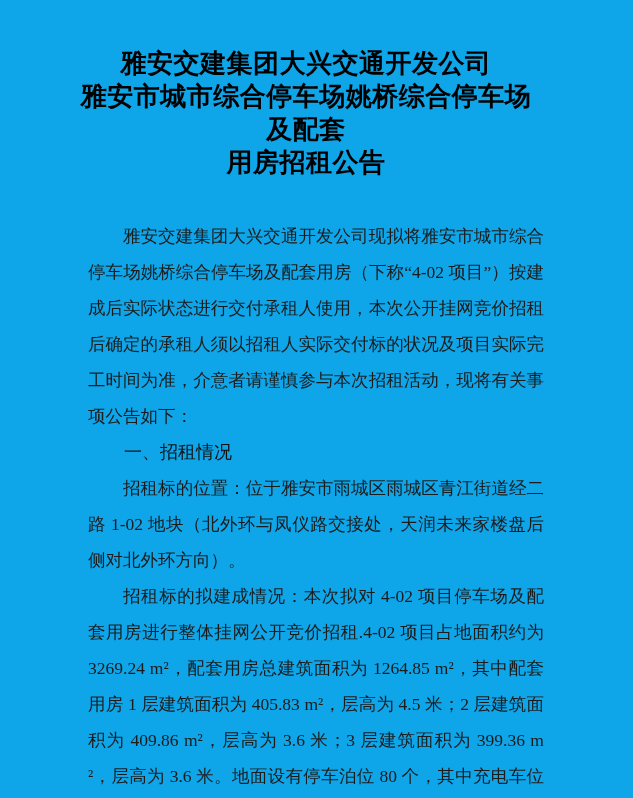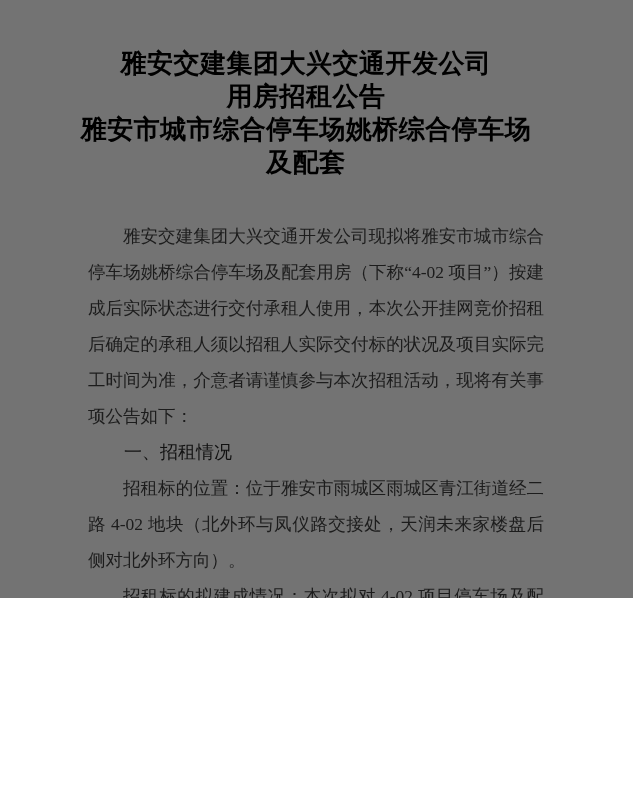--- a/index.html
+++ b/index.html
@@ -8,22 +8,22 @@
   }
   body {
     width: 633px;
     height: 798px;
     overflow: hidden;
     background: #ffffff;
   }
   .page {
     box-sizing: border-box;
     width: 633px;
-    height: 598px;
-    background: #737373;
+    height: 798px;
+    background: #0ea5e9;
     padding: 47px 89px 0 68px;
     font-family: "Liberation Serif", "DejaVu Serif", serif;
     color: #1c1c1c;
     overflow: hidden;
   }
   .title {
     text-align: center;
     font-weight: 700;
     font-size: 26px;
     line-height: 33px;
@@ -50,23 +50,23 @@
     text-align: left;
     color: #111111;
   }
 </style>
 </head>
 <body>
 
 <div class="page">
   <div class="title">
     <div>雅安交建集团大兴交通开发公司</div>
+    <div>雅安市城市综合停车场姚桥综合停车场及配套</div>
     <div>用房招租公告</div>
-    <div>雅安市城市综合停车场姚桥综合停车场及配套</div>
   </div>
 
   <div class="doc-body">
     <p class="para">雅安交建集团大兴交通开发公司现拟将雅安市城市综合停车场姚桥综合停车场及配套用房（下称“4-02 项目”）按建成后实际状态进行交付承租人使用，本次公开挂网竞价招租后确定的承租人须以招租人实际交付标的状况及项目实际完工时间为准，介意者请谨慎参与本次招租活动，现将有关事项公告如下：</p>
     <p class="para heading">一、招租情况</p>
-    <p class="para">招租标的位置：位于雅安市雨城区雨城区青江街道经二路 4-02 地块（北外环与凤仪路交接处，天润未来家楼盘后侧对北外环方向）。</p>
+    <p class="para">招租标的位置：位于雅安市雨城区雨城区青江街道经二路 1-02 地块（北外环与凤仪路交接处，天润未来家楼盘后侧对北外环方向）。</p>
     <p class="para">招租标的拟建成情况：本次拟对 4-02 项目停车场及配套用房进行整体挂网公开竞价招租.4-02 项目占地面积约为 3269.24 m²，配套用房总建筑面积为 1264.85 m²，其中配套用房 1 层建筑面积为 405.83 m²，层高为 4.5 米；2 层建筑面积为 409.86 m²，层高为 3.6 米；3 层建筑面积为 399.36 m²，层高为 3.6 米。地面设有停车泊位 80 个，其中充电车位 10 个，普通车位 61 个，残疾人车位 2 个。该项目预计 2024 年 12 月内完工，标的交付使</p>
   </div>
 </div>
 
 </body></html>

